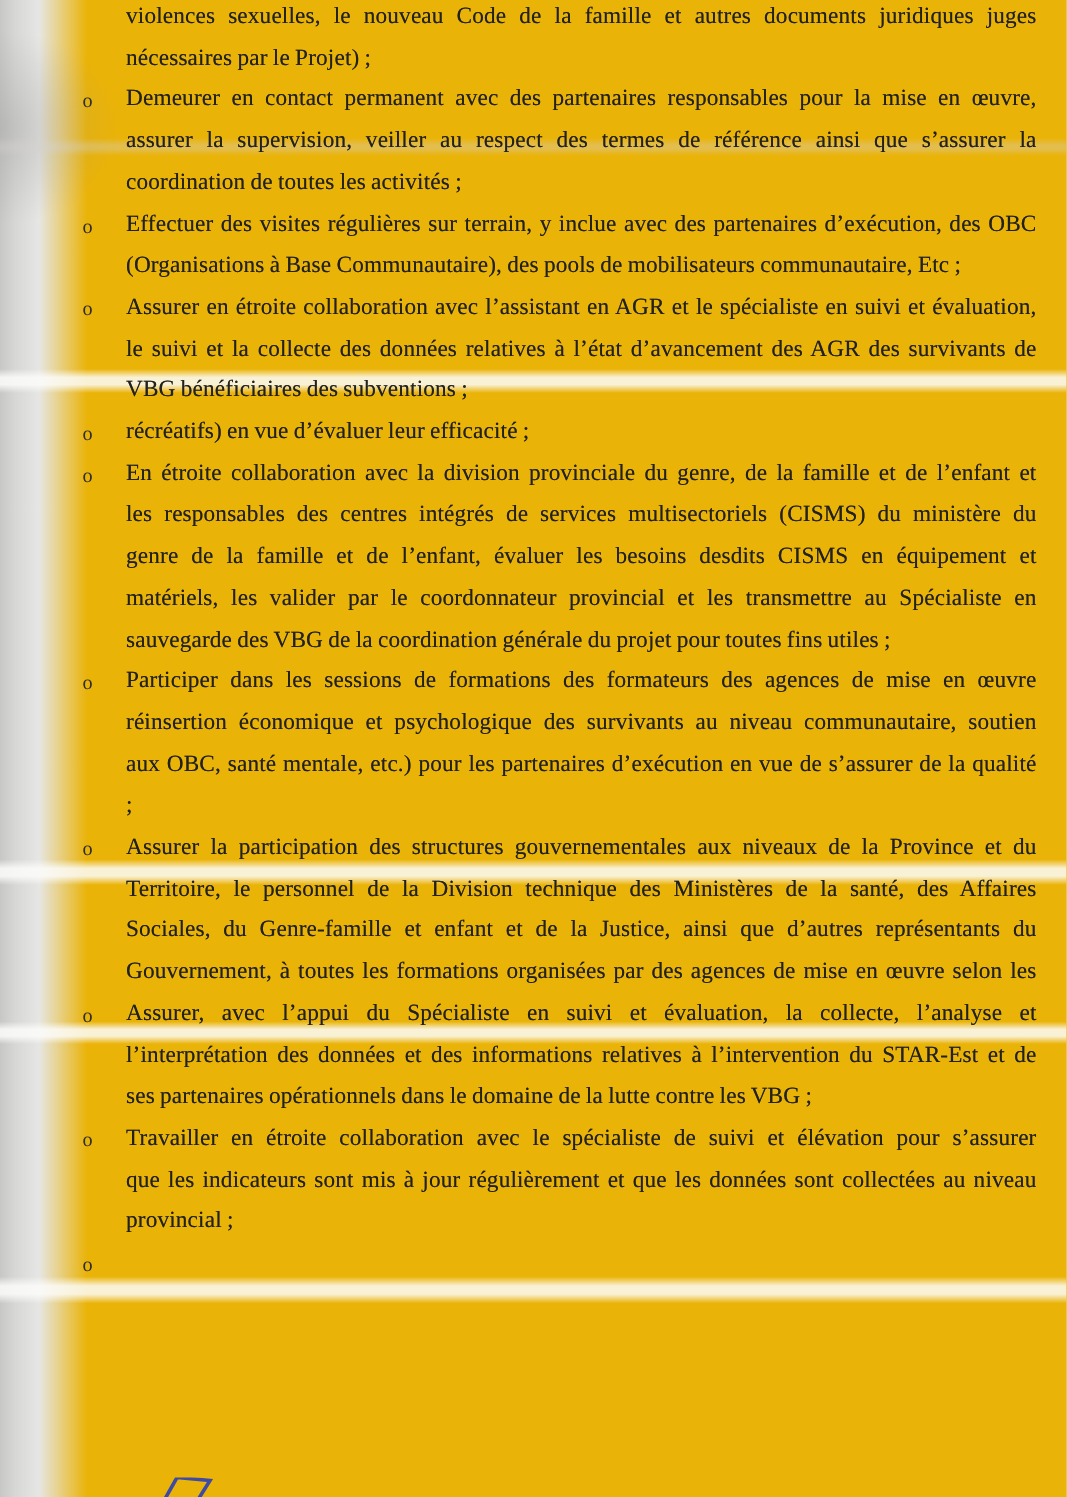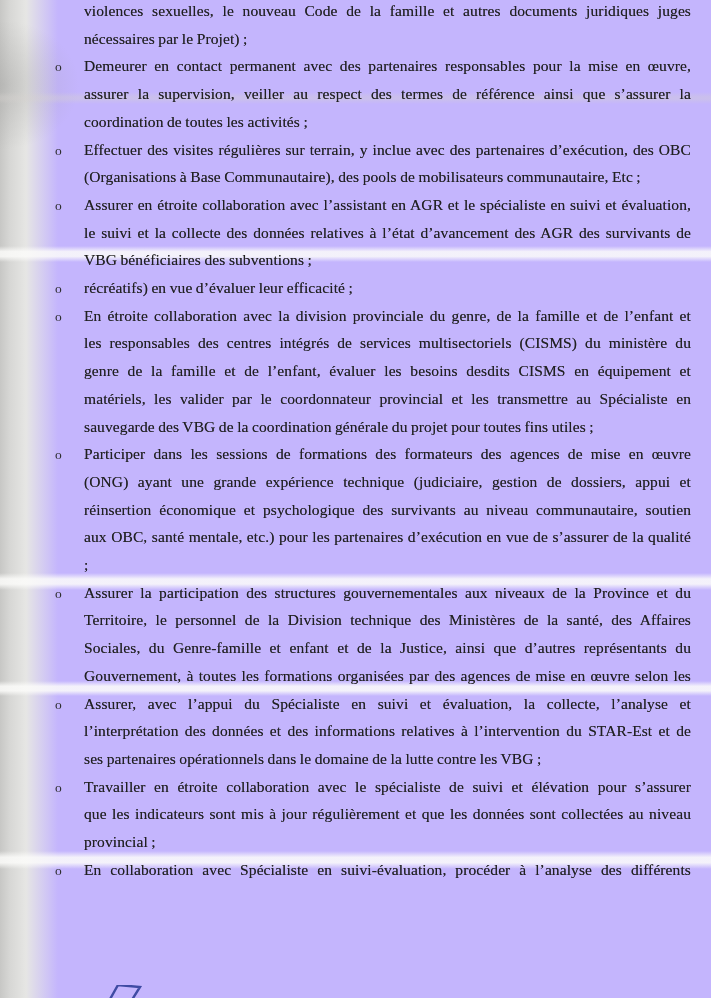--- a/index.html
+++ b/index.html
@@ -1,19 +1,19 @@
 <!DOCTYPE html>
 <html><head>
 <meta charset="utf-8">
 <style>
   html,body{margin:0;padding:0;}
   .page{
     position:relative;
     width:711px;height:998px;
-    background:#c4b5fd;
+    background:#eab308;
     overflow:hidden;
     font-family:"Liberation Serif","DejaVu Serif",serif;
     color:#212121;
   }
   
   .left-shade{
     position:absolute;left:0;top:0;bottom:0;width:60px;
     background:linear-gradient(90deg,#c7c7c5 0,#d7d7d5 10px,#e6e6e4 26px,rgba(241,241,238,0) 58px);
     pointer-events:none;
   }
@@ -96,21 +96,20 @@
         <span class="marker">o</span>
         <div class="ln">En étroite collaboration avec la division provinciale du genre, de la famille et de l’enfant et</div>
         <div class="ln">les responsables des centres intégrés de services multisectoriels (CISMS) du ministère du</div>
         <div class="ln">genre de la famille et de l’enfant, évaluer les besoins desdits CISMS en équipement et</div>
         <div class="ln">matériels, les valider par le coordonnateur provincial et les transmettre au Spécialiste en</div>
         <div class="ln last">sauvegarde des VBG de la coordination générale du projet pour toutes fins utiles ;</div>
       </div>
       <div class="para">
         <span class="marker">o</span>
         <div class="ln">Participer dans les sessions de formations des formateurs des agences de mise en œuvre</div>
-        <div class="ln">(ONG) ayant une grande expérience technique (judiciaire, gestion de dossiers, appui et</div>
         <div class="ln">réinsertion économique et psychologique des survivants au niveau communautaire, soutien</div>
         <div class="ln">aux OBC, santé mentale, etc.) pour les partenaires d’exécution en vue de s’assurer de la qualité</div>
         <div class="ln last">;</div>
       </div>
       <div class="para">
         <span class="marker">o</span>
         <div class="ln">Assurer la participation des structures gouvernementales aux niveaux de la Province et du</div>
         <div class="ln">Territoire, le personnel de la Division technique des Ministères de la santé, des Affaires</div>
         <div class="ln">Sociales, du Genre-famille et enfant et de la Justice, ainsi que d’autres représentants du</div>
         <div class="ln">Gouvernement, à toutes les formations organisées par des agences de mise en œuvre selon les</div>
@@ -122,20 +121,19 @@
         <div class="ln last">ses partenaires opérationnels dans le domaine de la lutte contre les VBG ;</div>
       </div>
       <div class="para">
         <span class="marker">o</span>
         <div class="ln">Travailler en étroite collaboration avec le spécialiste de suivi et élévation pour s’assurer</div>
         <div class="ln">que les indicateurs sont mis à jour régulièrement et que les données sont collectées au niveau</div>
         <div class="ln last">provincial ;</div>
       </div>
       <div class="para">
         <span class="marker">o</span>
-        <div class="ln">En collaboration avec Spécialiste en suivi-évaluation, procéder à l’analyse des différents</div>
       </div>
     </div>
 
   <svg class="pen-mark" width="36" height="13" viewBox="0 0 36 13" aria-hidden="true">
     <path d="M2 16 L11 0 L33 2 L23 18 Z" fill="none" stroke="#3f4ba3" stroke-width="2.4" stroke-linejoin="miter"></path>
   </svg>
 </div>
 
 </body></html>

